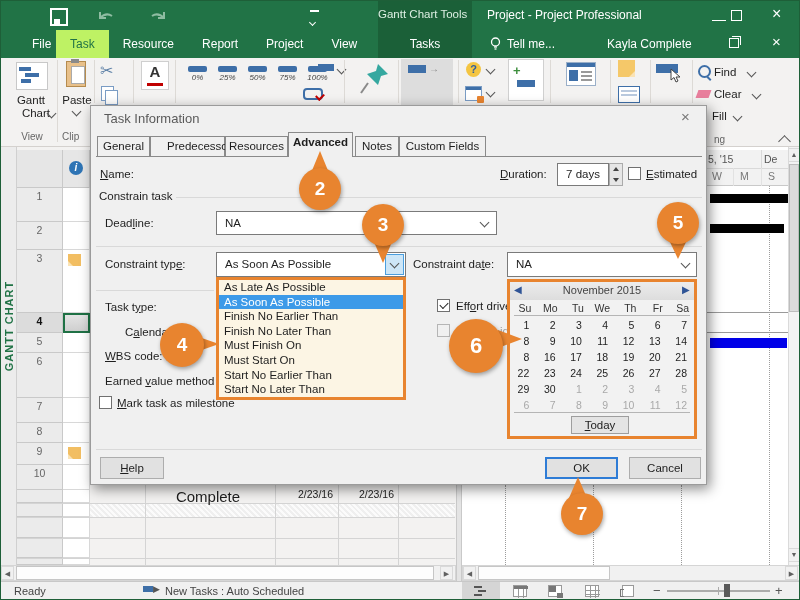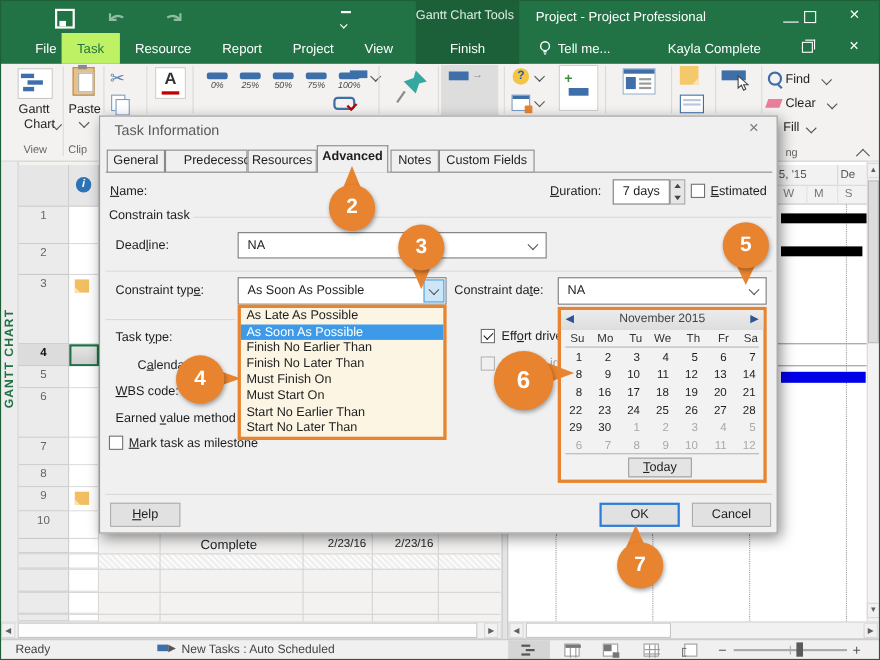--- a/index.html
+++ b/index.html
@@ -100,21 +100,21 @@
 
   <div class="ab tabrow"></div>
   <div class="ab ribtab" style="left:18px;top:30px;z-index:12;">File</div>
   <div class="ab" id="main-tabs" style="left:56px;top:30px;display:flex;z-index:12;">
       <div class="ribtab active">Task</div>
       <div class="ribtab">Resource</div>
       <div class="ribtab">Report</div>
       <div class="ribtab">Project</div>
       <div class="ribtab">View</div>
     </div>
-  <div class="ab wtx" style="left:378px;top:37px;width:94px;text-align:center;z-index:12;">Finish</div>
+  <div class="ab wtx" style="left:378px;top:37px;width:94px;text-align:center;z-index:12;">Tasks</div>
   <svg class="ab" style="left:489px;top:36px;z-index:12;" width="13" height="15">
       <circle cx="6.5" cy="6" r="4" fill="none" stroke="#fff" stroke-width="1.3"></circle>
       <line x1="5" y1="11" x2="8" y2="11" stroke="#fff" stroke-width="1.3"></line>
       <line x1="5.5" y1="13" x2="7.5" y2="13" stroke="#fff" stroke-width="1.3"></line>
     </svg>
   <div class="ab wtx" style="left:507px;top:37px;z-index:12;">Tell me...</div>
   <div class="ab wtx" style="left:607px;top:37px;z-index:12;">Kayla Complete</div>
   <div class="ab" style="left:729px;top:38px;width:8px;height:8px;border:1px solid #fff;z-index:12;">
       <div style="position:absolute;left:2px;top:-3px;width:8px;height:8px;border:1px solid #fff;border-bottom:none;border-left:none;"></div>
     </div>
@@ -294,21 +294,21 @@
 
   <div class="ab" style="left:17px;top:503px;width:438px;height:14px;background:repeating-linear-gradient(45deg,#EFEFEF 0 2px,#FBFBFB 2px 4px);z-index:5;"></div>
   <div class="ab gridv" style="left:145px;top:485px;height:80px;"></div>
   <div class="ab gridv" style="left:275px;top:485px;height:80px;"></div>
   <div class="ab gridv" style="left:338px;top:485px;height:80px;"></div>
   <div class="ab gridv" style="left:398px;top:485px;height:80px;"></div>
   <div class="ab gridh" style="left:17px;top:503px;width:438px;"></div>
   <div class="ab gridh" style="left:17px;top:517px;width:438px;"></div>
   <div class="ab gridh" style="left:17px;top:538px;width:438px;"></div>
   <div class="ab gridh" style="left:17px;top:558px;width:438px;"></div>
-  <div class="ab tx" style="left:145px;top:488px;width:126px;text-align:center;font-size:12px;z-index:6;">Complete</div>
+  <div class="ab tx" style="left:145px;top:488px;width:126px;text-align:center;font-size:15px;z-index:6;">Complete</div>
   <div class="ab tx" style="left:275px;top:488px;width:58px;text-align:right;font-size:10.5px;z-index:6;">2/23/16</div>
   <div class="ab tx" style="left:338px;top:488px;width:56px;text-align:right;font-size:10.5px;z-index:6;">2/23/16</div>
 
   <div class="ab" style="left:456px;top:147px;width:6px;height:434px;background:#E4E4E4;border-left:1px solid #C9C9C9;border-right:1px solid #C9C9C9;box-sizing:border-box;z-index:6;"></div>
 
   <div class="ab" style="left:462px;top:147px;width:326px;height:418px;background:#FFFFFF;z-index:3;"></div>
   <div class="ab" style="left:462px;top:150px;width:326px;height:36px;background:#F2F2F2;border-bottom:1px solid #C9C9C9;box-sizing:border-box;z-index:4;">
     <div style="position:absolute;left:0;top:18px;width:326px;height:1px;background:#D9D9D9;"></div>
   </div>
   <div class="ab gl" style="left:708px;top:153px;font-size:10.5px;color:#555;z-index:5;">5, '15</div>

